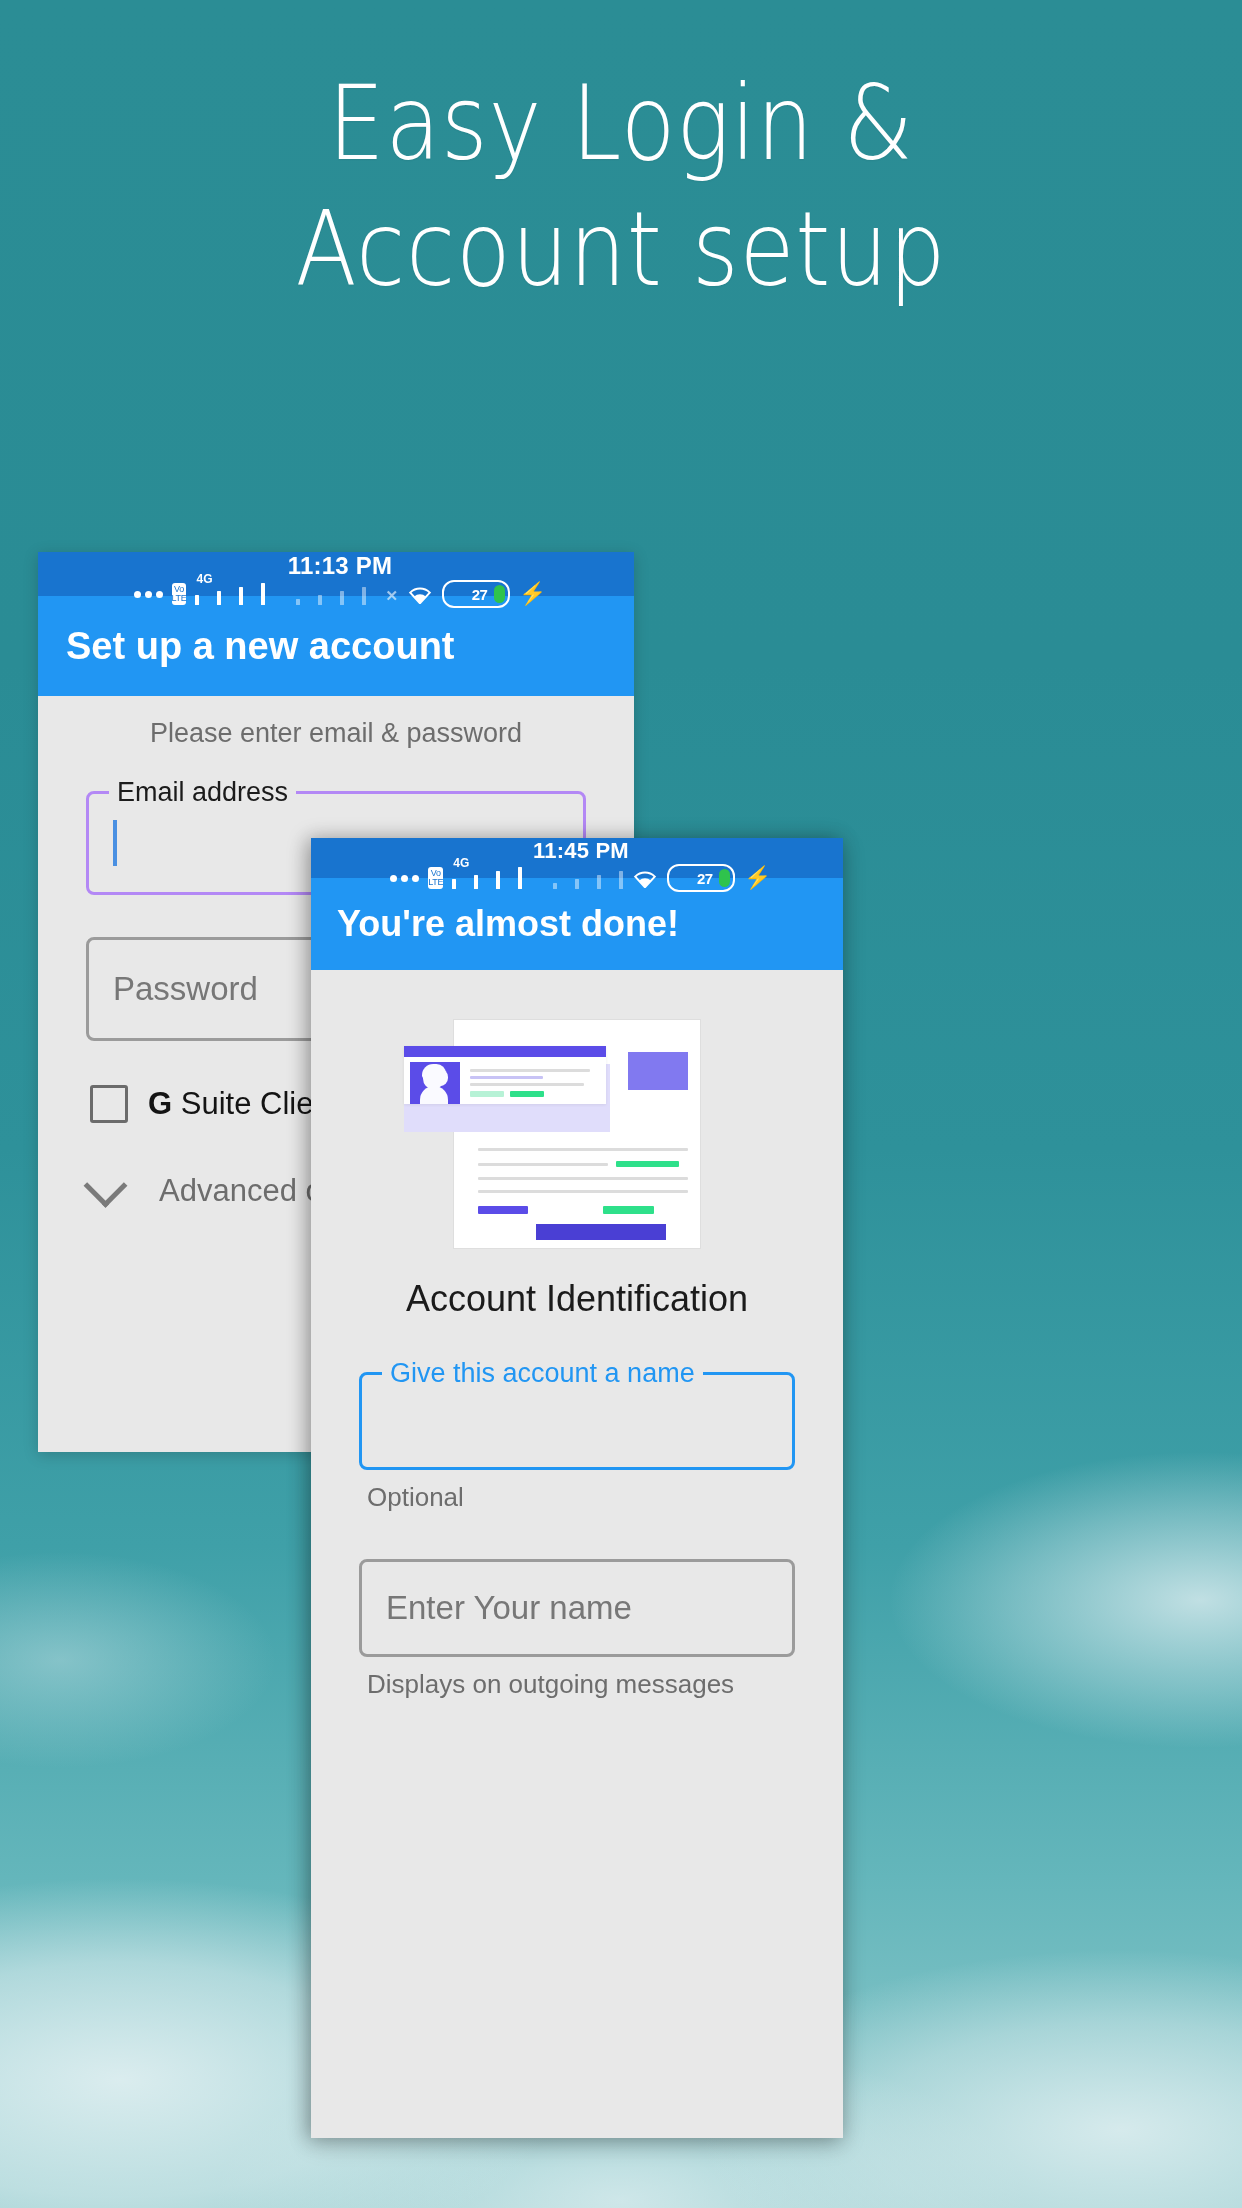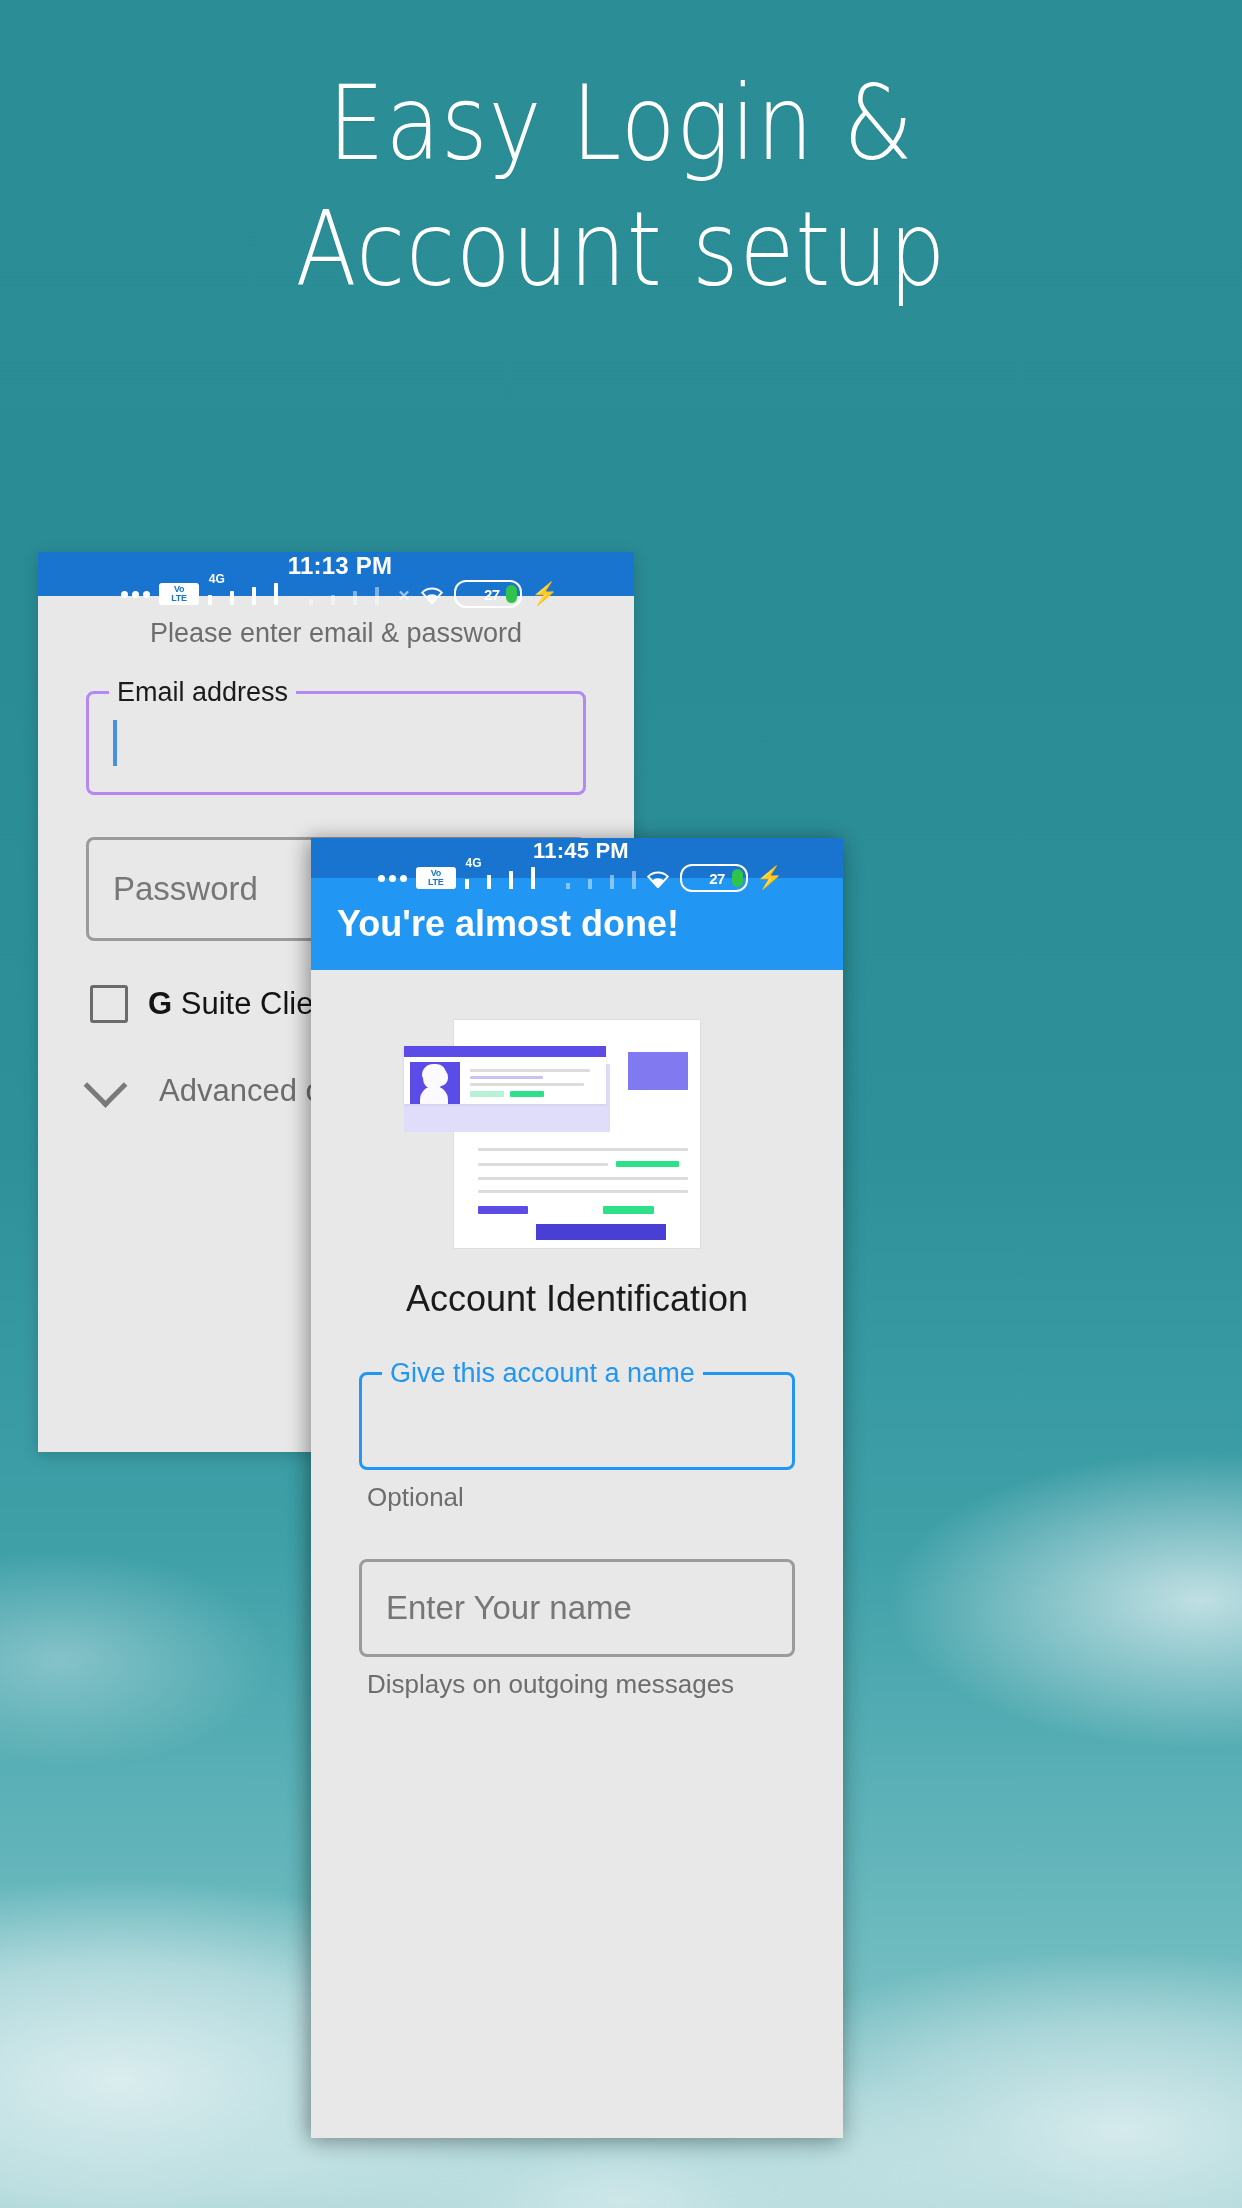--- a/index.html
+++ b/index.html
@@ -97,23 +97,23 @@
     align-items: center;
     gap: 9px;
   }
   .ic-dots { display: flex; gap: 4px; align-items: center; }
   .ic-dots i { width: 7px; height: 7px; border-radius: 50%; background: #fff; display: block; }
   .ic-volte {
     background: #fff;
     color: #1874cf;
     border-radius: 3px;
     font-size: 9px;
-    font-weight: bold;
+    font-weight: normal;
     line-height: 9px;
-    padding: 2px 12px;
+    padding: 2px 0;
     text-align: center;
     letter-spacing: -.3px;
   }
   .ic-volte span { display: block; }
   .ic-sig { position: relative; display: flex; align-items: flex-end; gap: 18px; height: 22px; }
   .ic-sig i { width: 4px; background: #fff; display: block; border-radius: .5px; }
   .ic-sig i:nth-child(1) { height: 6px; }
   .ic-sig i:nth-child(2) { height: 10px; }
   .ic-sig i:nth-child(3) { height: 14px; }
   .ic-sig i:nth-child(4) { height: 18px; }
@@ -397,20 +397,21 @@
           <path d="M13 19.2 L3.2 8.6 A14 14 0 0 1 22.8 8.6 Z" fill="none" stroke="#fff" stroke-width="2"></path>
           <path d="M13 19 L7.2 12.6 A8.3 8.3 0 0 1 18.8 12.6 Z" fill="#fff"></path>
         </svg>
         <span class="ic-batt">
           <span>27</span>
         </span>
         <span class="ic-bolt">⚡</span>
       </div>
     </div>
 
+    <div class="appbar">Set up a new account</div>
 
     <div class="screen-body">
       <div class="login-sub">Please enter email &amp; password</div>
 
       <div class="field-outline focus-purple">
         <span class="field-label">Email address</span>
         <span class="caret"></span>
       </div>
 
       <div class="field-outline">

